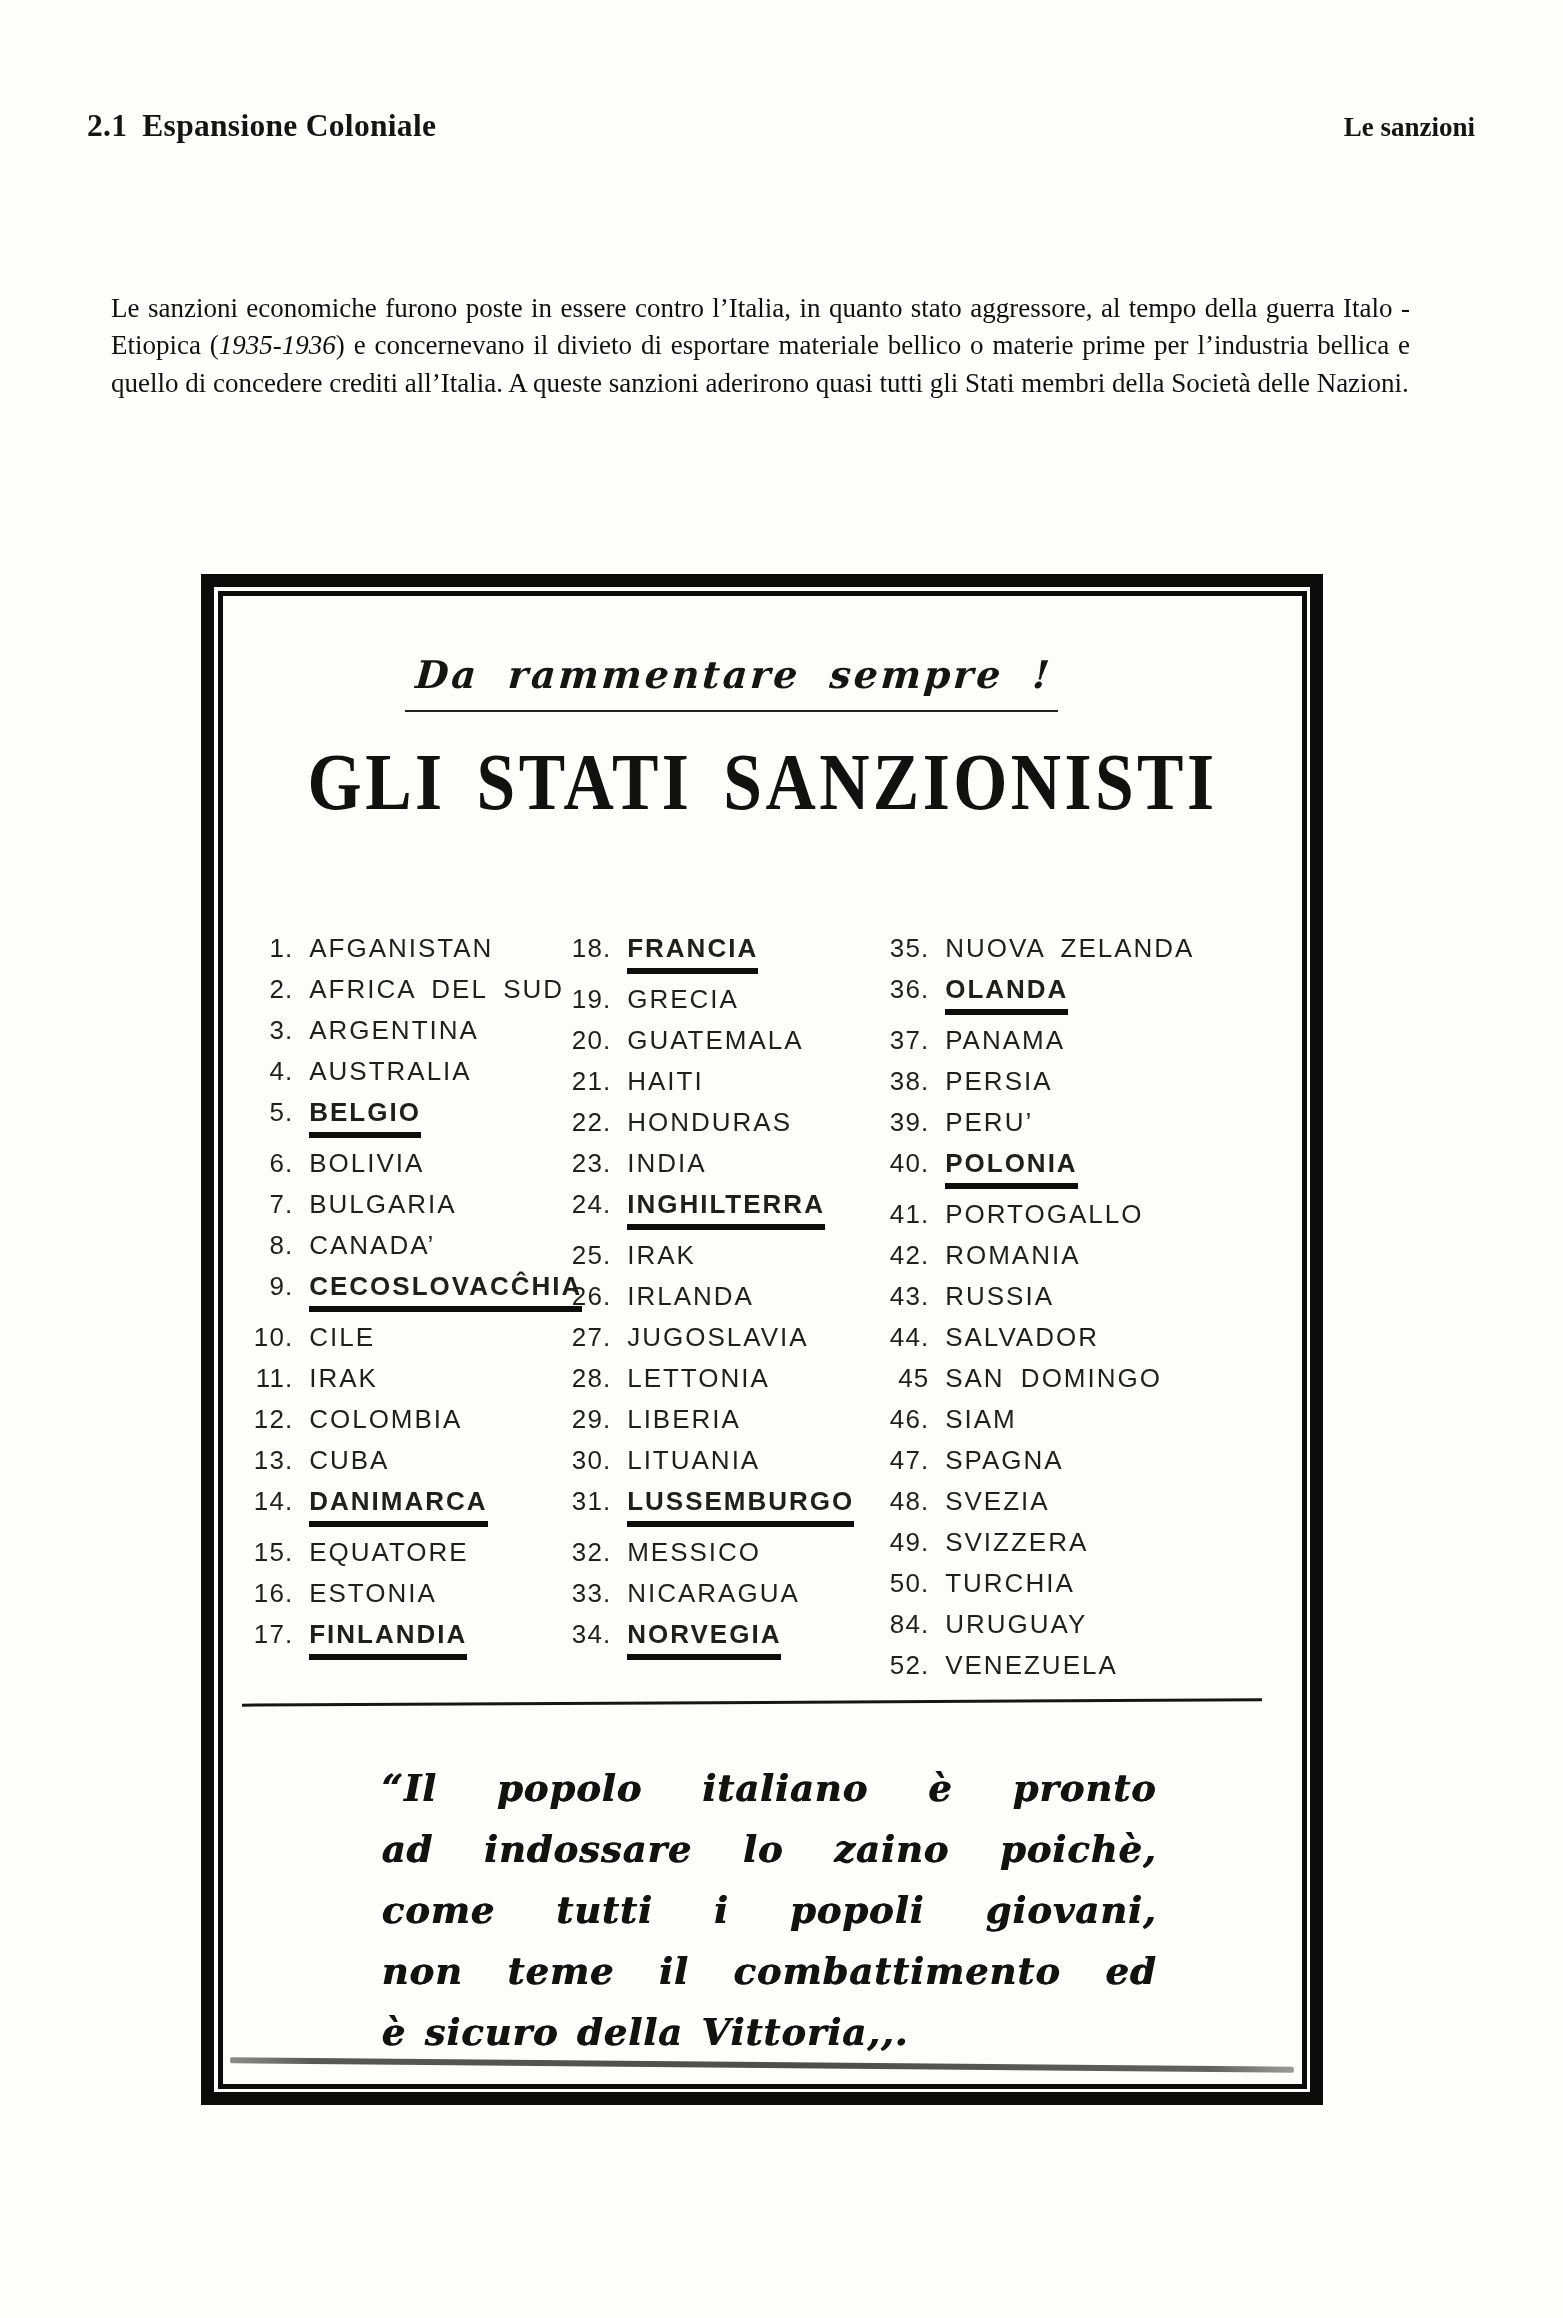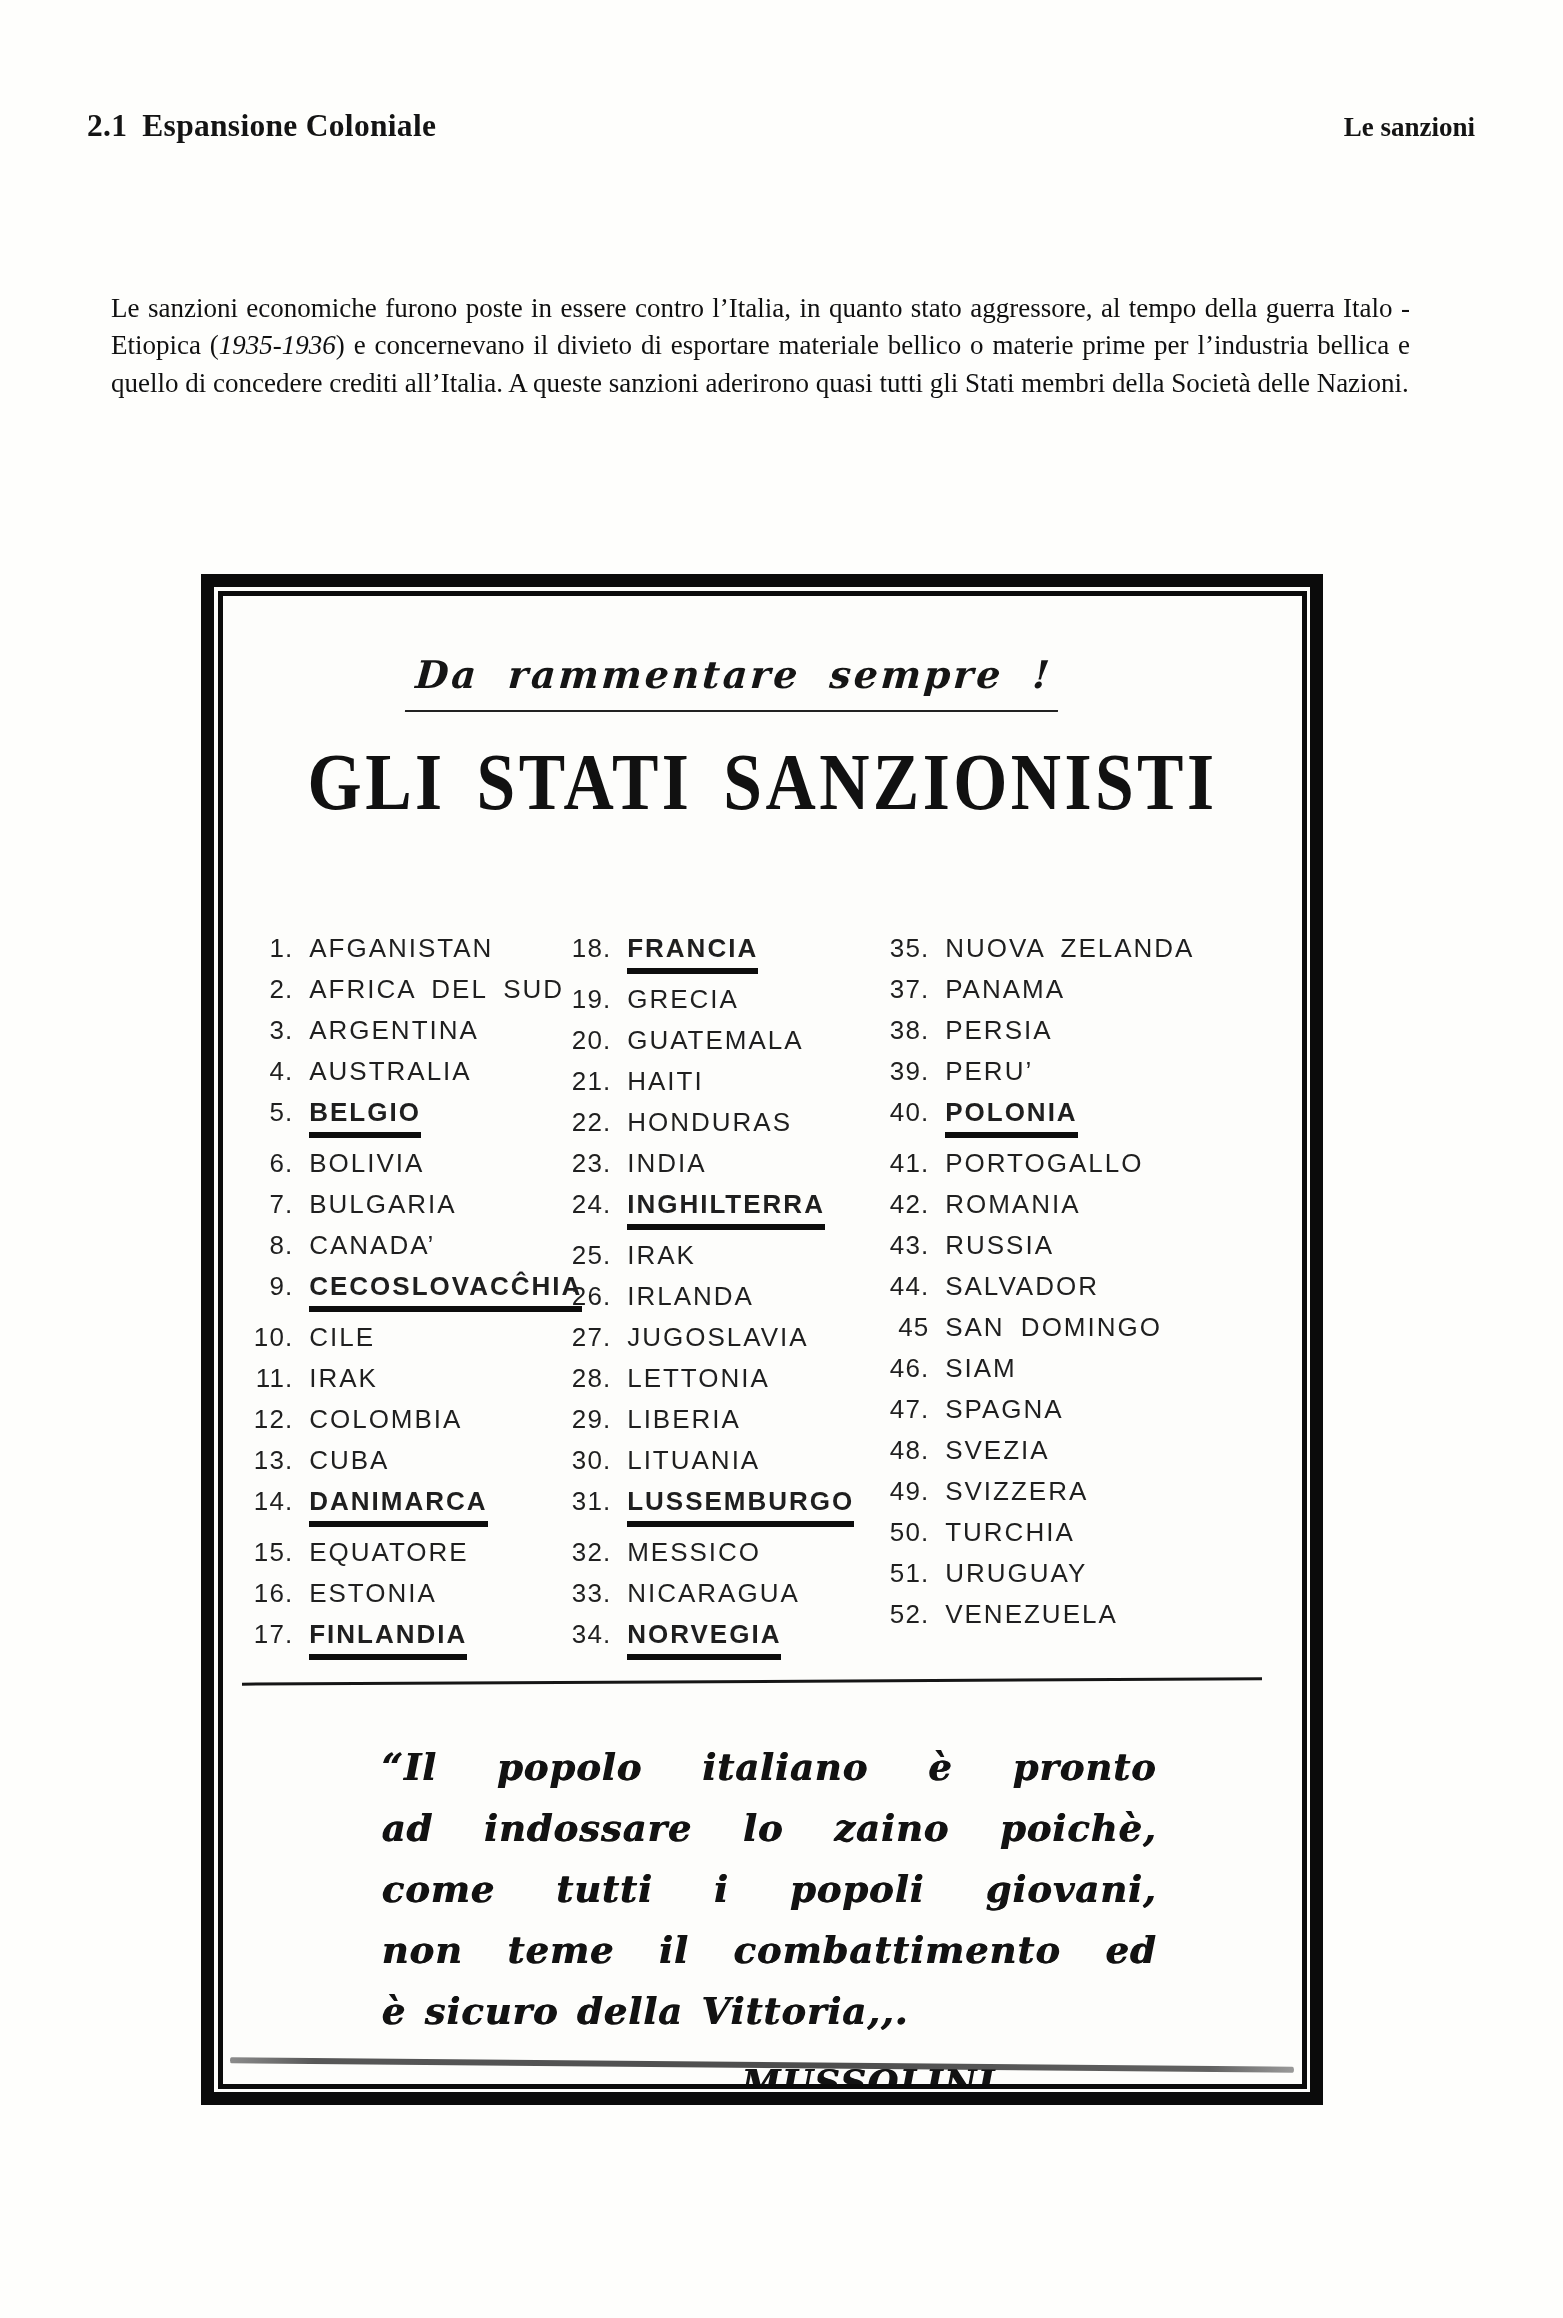--- a/index.html
+++ b/index.html
@@ -311,20 +311,24 @@
             <div class="row emph">
               <span class="num">34.</span>
               <span class="label">NORVEGIA</span>
             </div>
           </div>
         <div class="col c3">
             <div class="row">
               <span class="num">35.</span>
               <span class="label">NUOVA ZELANDA</span>
             </div>
+            <div class="row emph">
+              <span class="num">36.</span>
+              <span class="label">OLANDA</span>
+            </div>
             <div class="row">
               <span class="num">37.</span>
               <span class="label">PANAMA</span>
             </div>
             <div class="row">
               <span class="num">38.</span>
               <span class="label">PERSIA</span>
             </div>
             <div class="row">
               <span class="num">39.</span>
@@ -368,21 +372,21 @@
             </div>
             <div class="row">
               <span class="num">49.</span>
               <span class="label">SVIZZERA</span>
             </div>
             <div class="row">
               <span class="num">50.</span>
               <span class="label">TURCHIA</span>
             </div>
             <div class="row">
-              <span class="num">51.</span>
+              <span class="num">84.</span>
               <span class="label">URUGUAY</span>
             </div>
             <div class="row">
               <span class="num">52.</span>
               <span class="label">VENEZUELA</span>
             </div>
           </div>
       </div>
 
       <div class="divider"></div>

